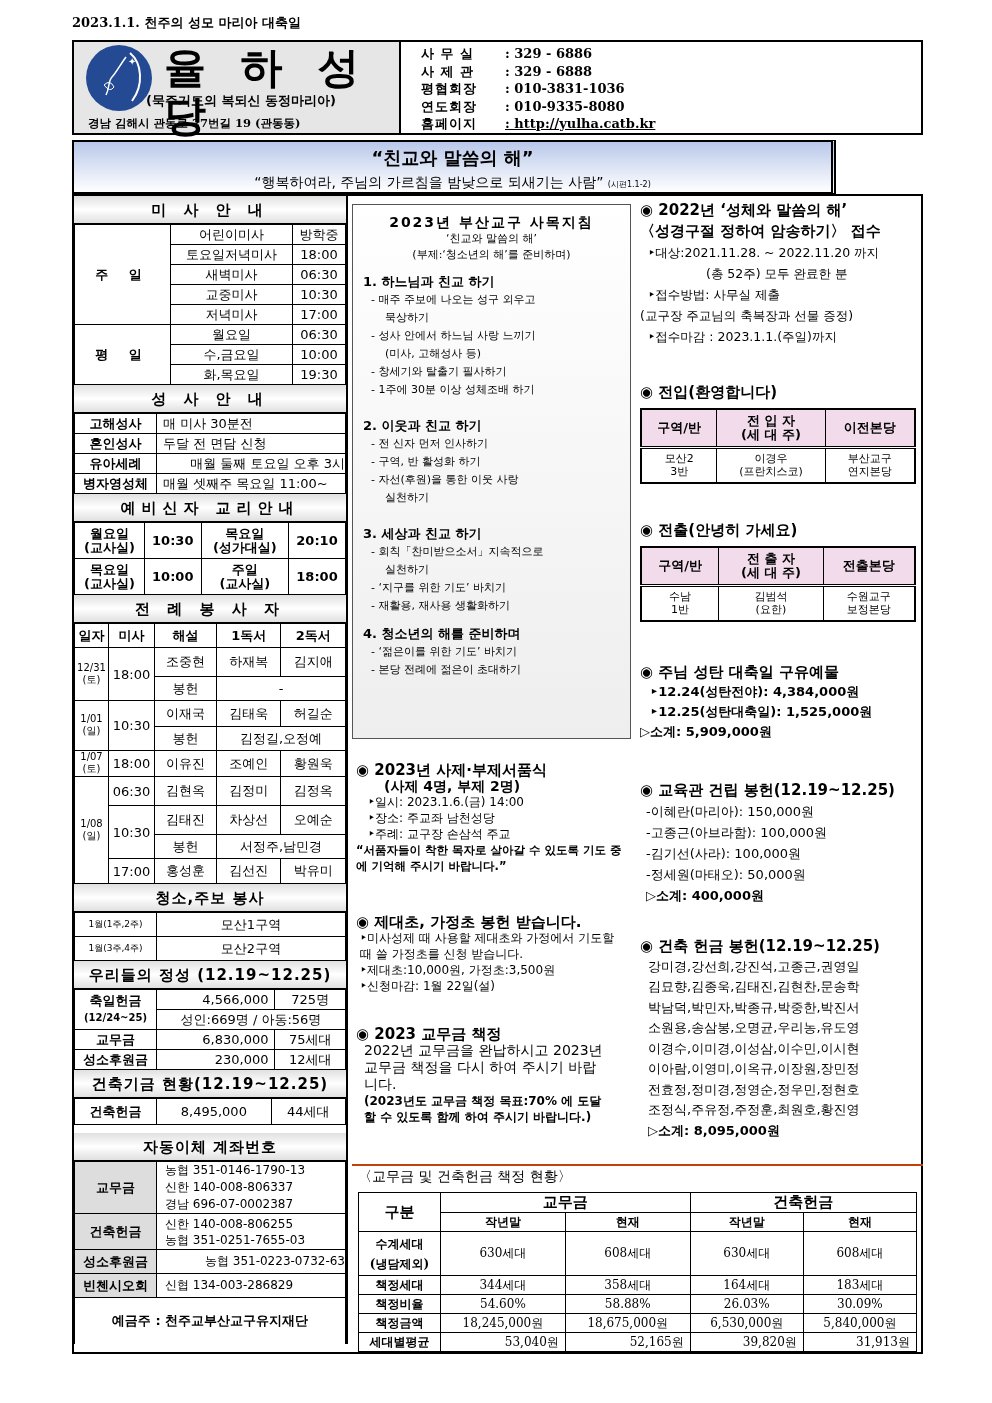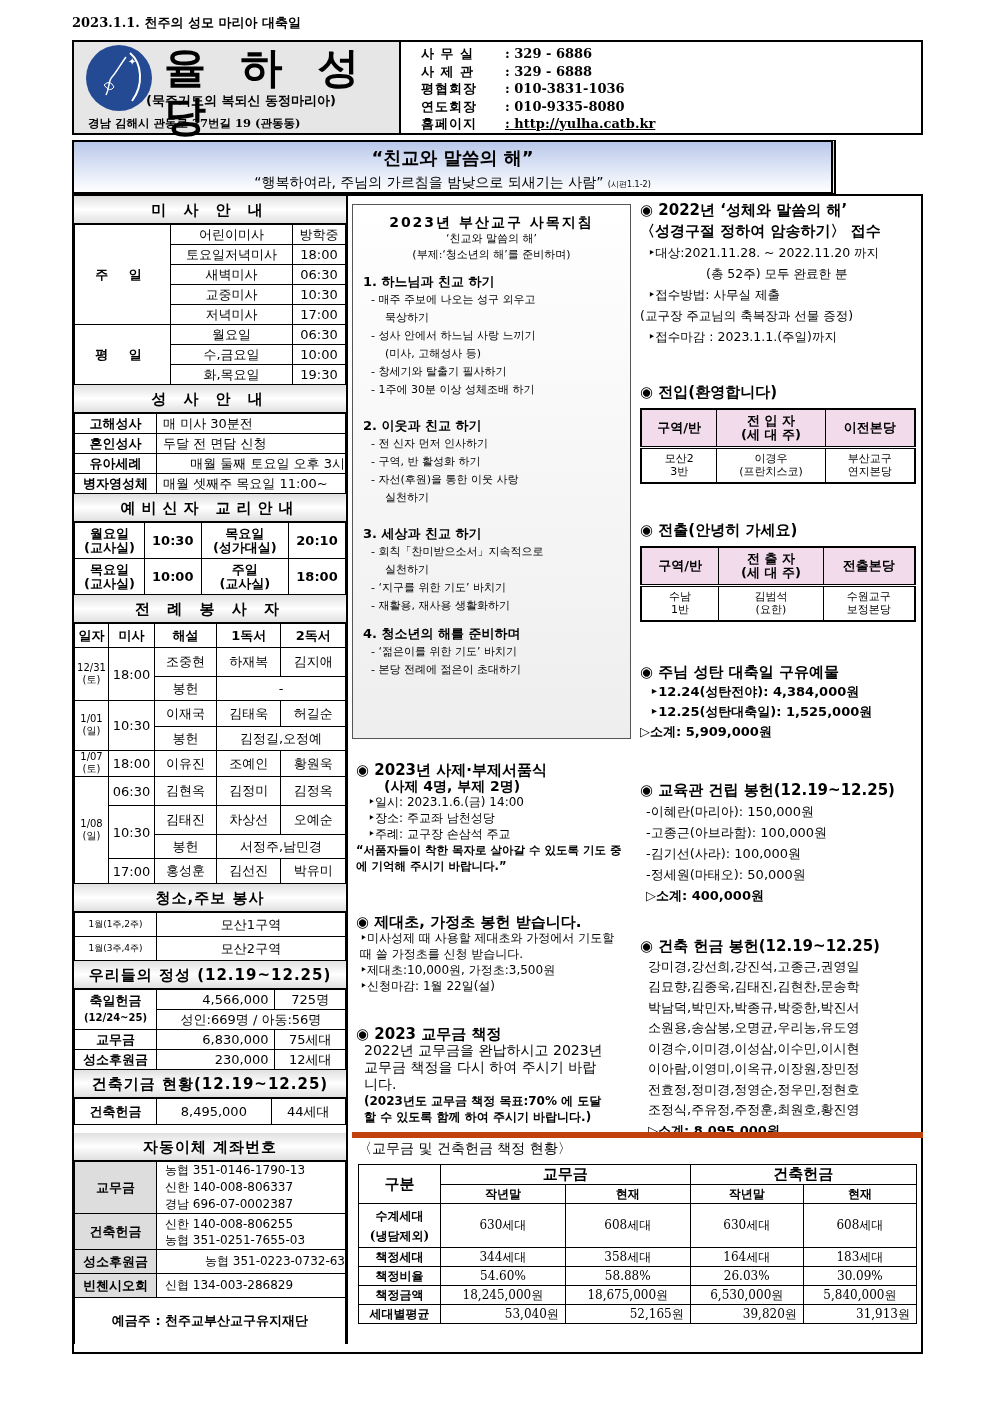--- a/index.html
+++ b/index.html
@@ -441,21 +441,21 @@
  <div style="padding-left:8px">김묘향,김종욱,김태진,김현찬,문송학</div>
  <div style="padding-left:8px">박남덕,박민자,박종규,박중한,박진서</div>
  <div style="padding-left:8px">소원용,송삼봉,오명균,우리농,유도영</div>
  <div style="padding-left:8px">이경수,이미경,이성삼,이수민,이시현</div>
  <div style="padding-left:8px">이아람,이영미,이옥규,이장원,장민정</div>
  <div style="padding-left:8px">전효정,정미경,정영순,정우민,정현호</div>
  <div style="padding-left:8px">조정식,주유정,주정훈,최원호,황진영</div>
  <div class="b" style="padding-left:8px">▷소계: 8,095,000원</div>
 </div>
 
-<div class="abs" style="left:352px;top:1132px;width:571px;height:198px;border-top:6px solid #c2410c;padding:2px 6px">
+<div class="abs" style="left:352px;top:1164px;width:571px;height:198px;border-top:2px solid #c2410c;padding:2px 6px">
  <div style="font-size:14px;margin-bottom:6px">〈교무금 및 건축헌금 책정  현황〉</div>
  <table class="summ" style="border:1px solid #000">
   <tbody>
         <tr>
           <td rowspan="2" class="b" style="width:82px;font-size:15px">구분</td>
           <td colspan="2" class="b" style="font-size:15px">교무금</td>
           <td colspan="2" class="b" style="font-size:15px">건축헌금</td>
         </tr>
   <tr>
           <td class="b">작년말</td>

